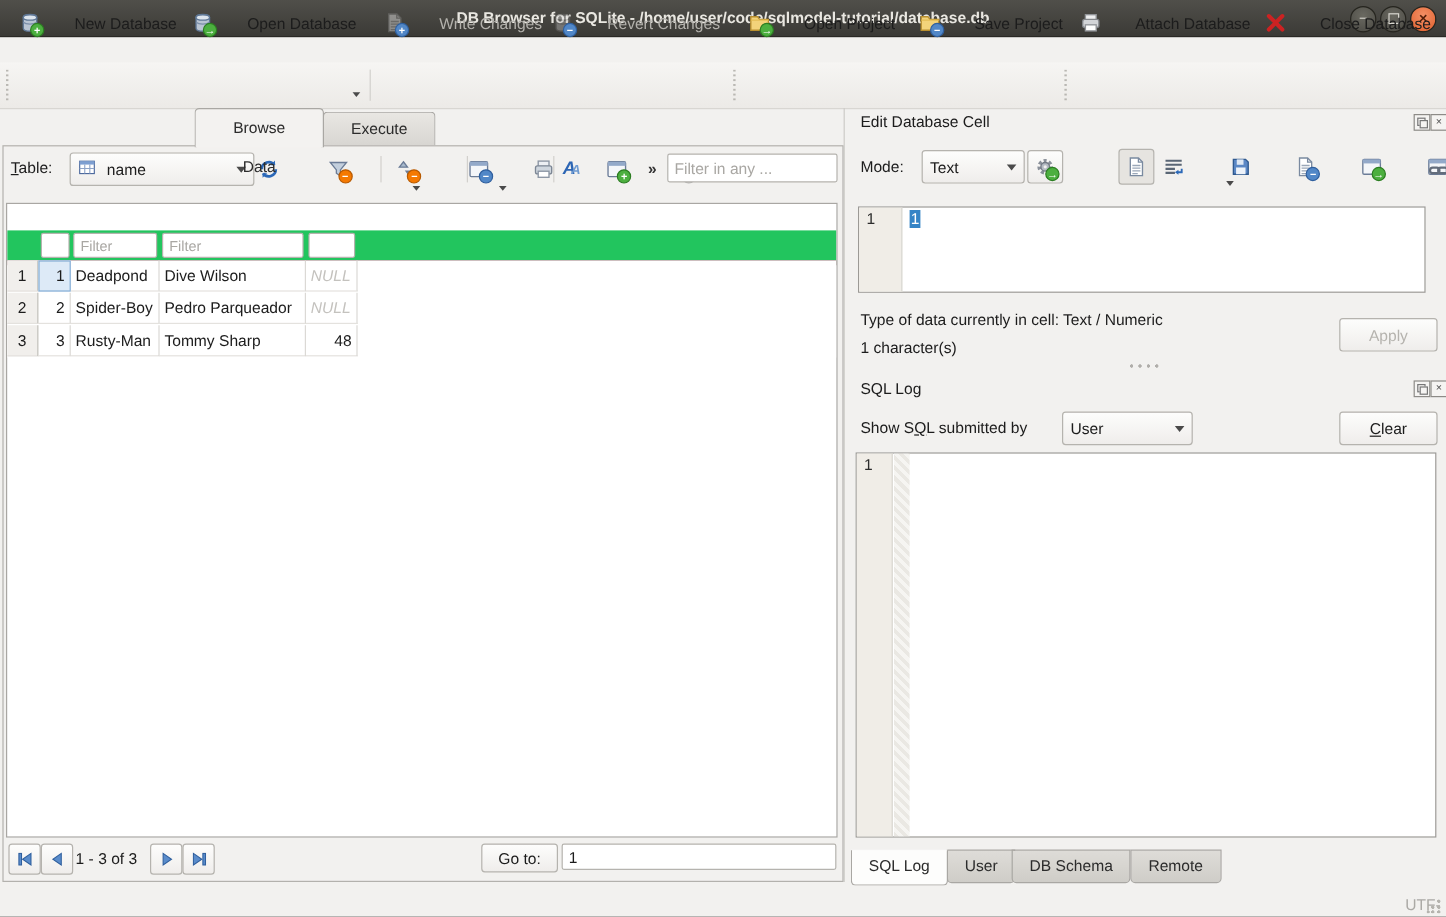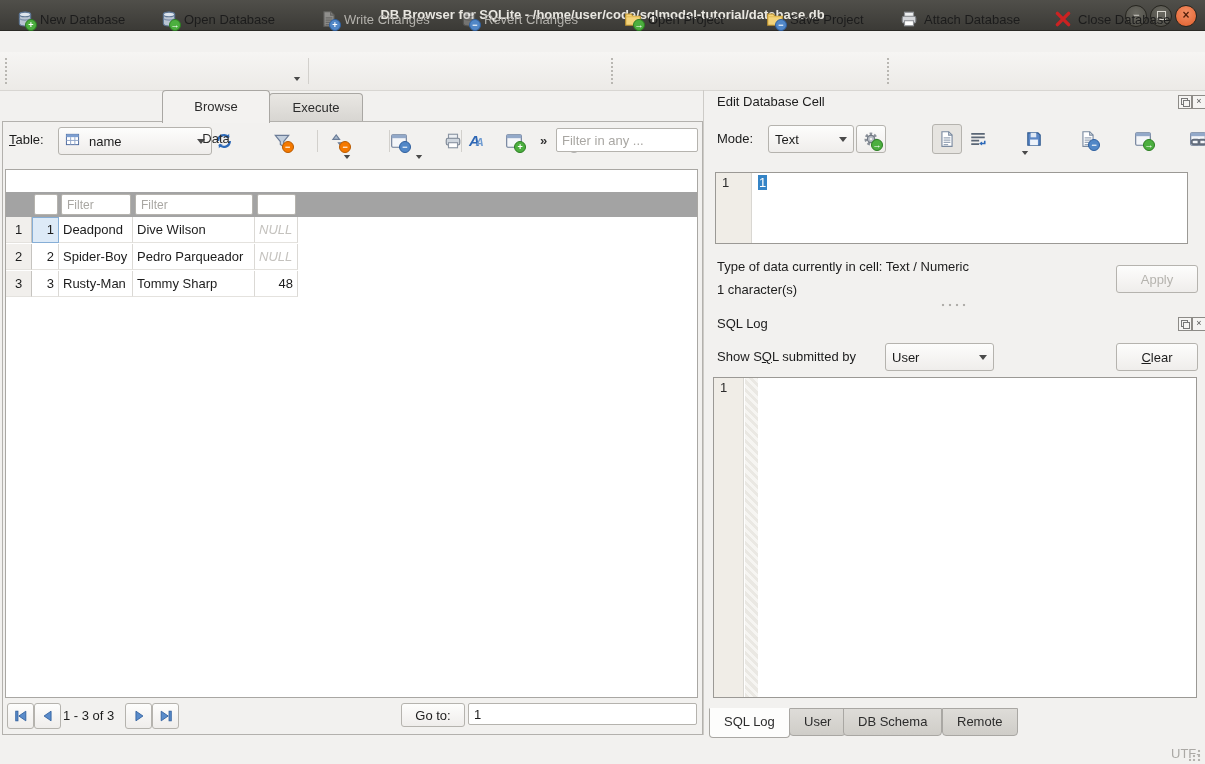--- a/index.html
+++ b/index.html
@@ -17,21 +17,21 @@
   .winbtn.close{background:radial-gradient(circle at 50% 35%,#f49066,#e05f2c);color:#55200a;font-weight:bold;}
   .maxsq{display:inline-block;width:7px;height:7px;border:1.5px solid #d8d6cf;margin-top:5px;}
   
   .menubar{left:0;top:30px;width:1205px;height:22px;background:#f2f1ef;}
   .mitem{display:inline-block;padding:3px 10px;}
   .u{text-decoration:underline;}
   
   .toolbar{left:0;top:52px;width:1205px;height:38px;background:linear-gradient(#f6f5f3,#eceae7);
     border-bottom:1px solid #d8d6d2;}
   .tbtn{top:6px;height:26px;display:flex;align-items:center;gap:6px;padding:0 4px;white-space:nowrap;}
-  .tbtn .lbl{font-size:13px;}
+  .tbtn .lbl{font-size:13px;margin-left:22px;}
   .tbtn.dis .lbl{color:#b3b1ac;}
   .tbtn.dis svg{opacity:.4;filter:grayscale(1);}
   .vdots{top:58px;width:4px;height:26px;
     background:repeating-linear-gradient(#b9b7b2 0 2px,transparent 2px 4px);
     background-size:2px 4px;background-repeat:repeat-y;background-position:1px 0;}
   .sep{top:58px;width:1px;height:26px;background:#d2d0cc;}
   .ic{position:relative;display:inline-block;width:18px;height:18px;}
   .ic svg{width:18px;height:18px;}
   .s14 svg{width:15px;height:15px;}
   .badge{position:absolute;right:-3px;bottom:-3px;width:10px;height:10px;border-radius:50%;
@@ -52,21 +52,21 @@
     display:flex;align-items:center;padding:0 6px;gap:6px;}
   .combo .caret{margin-left:auto;}
   .bev{background:linear-gradient(#fdfdfc,#efedeb);border:1px solid #b5b3ae;border-radius:3px;}
   input{font-family:"Liberation Sans","DejaVu Sans",sans-serif;font-size:13px;
     border:1px solid #b5b3ae;border-radius:2px;padding:2px 5px;color:#1c1c1c;background:#fff;outline:none;}
   input::placeholder{color:#a9a7a3;}
   
   .grid{left:2px;top:47px;width:691px;height:527px;border:1px solid #a9a7a3;background:#fff;overflow:hidden;}
   .ghead{height:22px;background:linear-gradient(#f7f5f1,#eceae4);border-bottom:1px solid #c5c3bf;}
   .ghc{position:absolute;top:0;height:21px;line-height:21px;text-align:center;border-right:1px solid #cfcdc9;}
-  .gfilt{position:absolute;left:0;top:22px;width:100%;height:25px;background:#a3a3a3;border-bottom:4px solid #be185d;}
+  .gfilt{position:absolute;left:0;top:22px;width:100%;height:25px;background:#22c55e;border-bottom:4px solid #be185d;}
   .gfilt input{position:absolute;top:2px;height:15px;font-size:12px;}
   .grow{position:absolute;width:100%;height:27px;background:#fff;}
   .gc{position:absolute;top:0;height:26px;line-height:26px;padding:0 4px;border-right:1px solid #dbd9d5;
       border-bottom:1px solid #e4e2de;white-space:nowrap;overflow:hidden;box-sizing:border-box;}
   .rnum{background:#f1efec;border-right:1px solid #c5c3bf;text-align:center;padding:0;}
   .num{text-align:right;}
   .nullv{font-style:italic;color:#c4c2be;text-align:left;}
   .selcell{background:#dcead7;background:#ddeaf7;border:1px solid #86aed6;line-height:24px;}
   
   .navbtn{top:0;width:25px;height:24px;display:flex;align-items:center;justify-content:center;}

